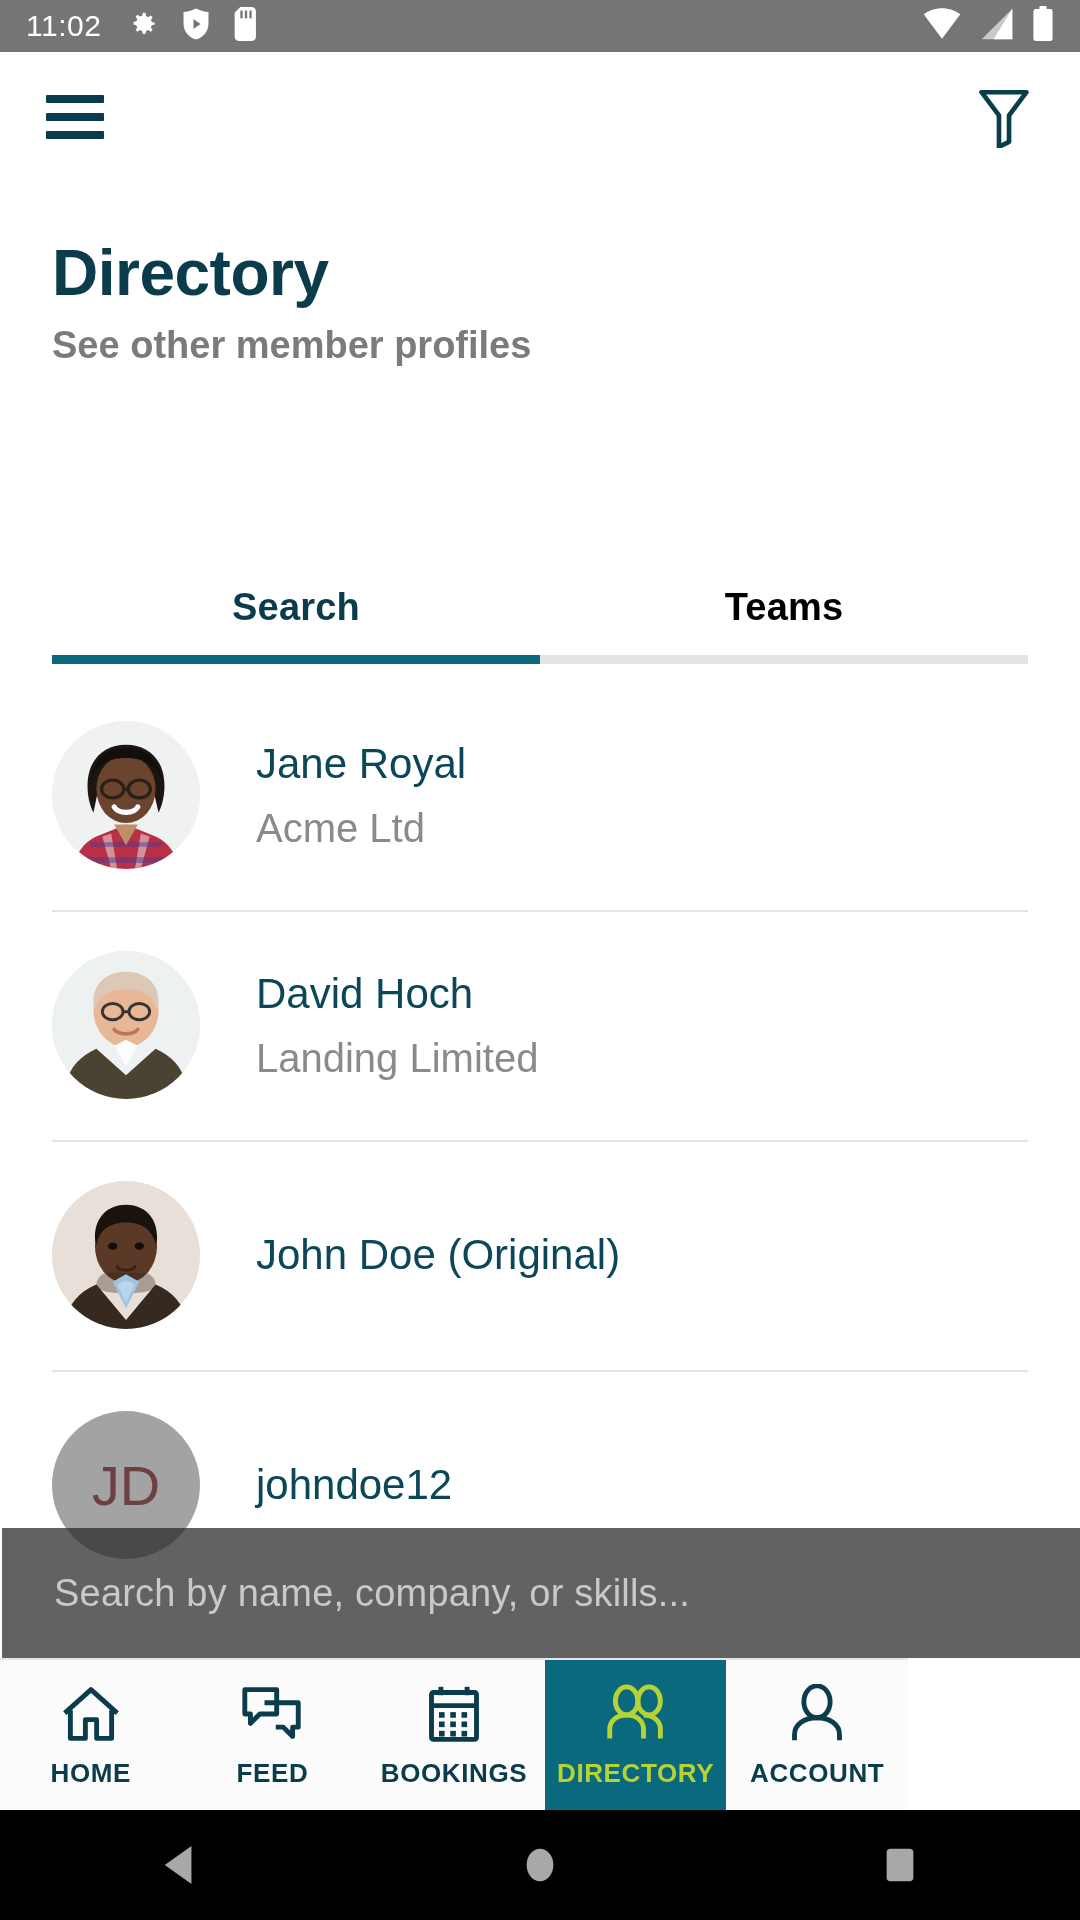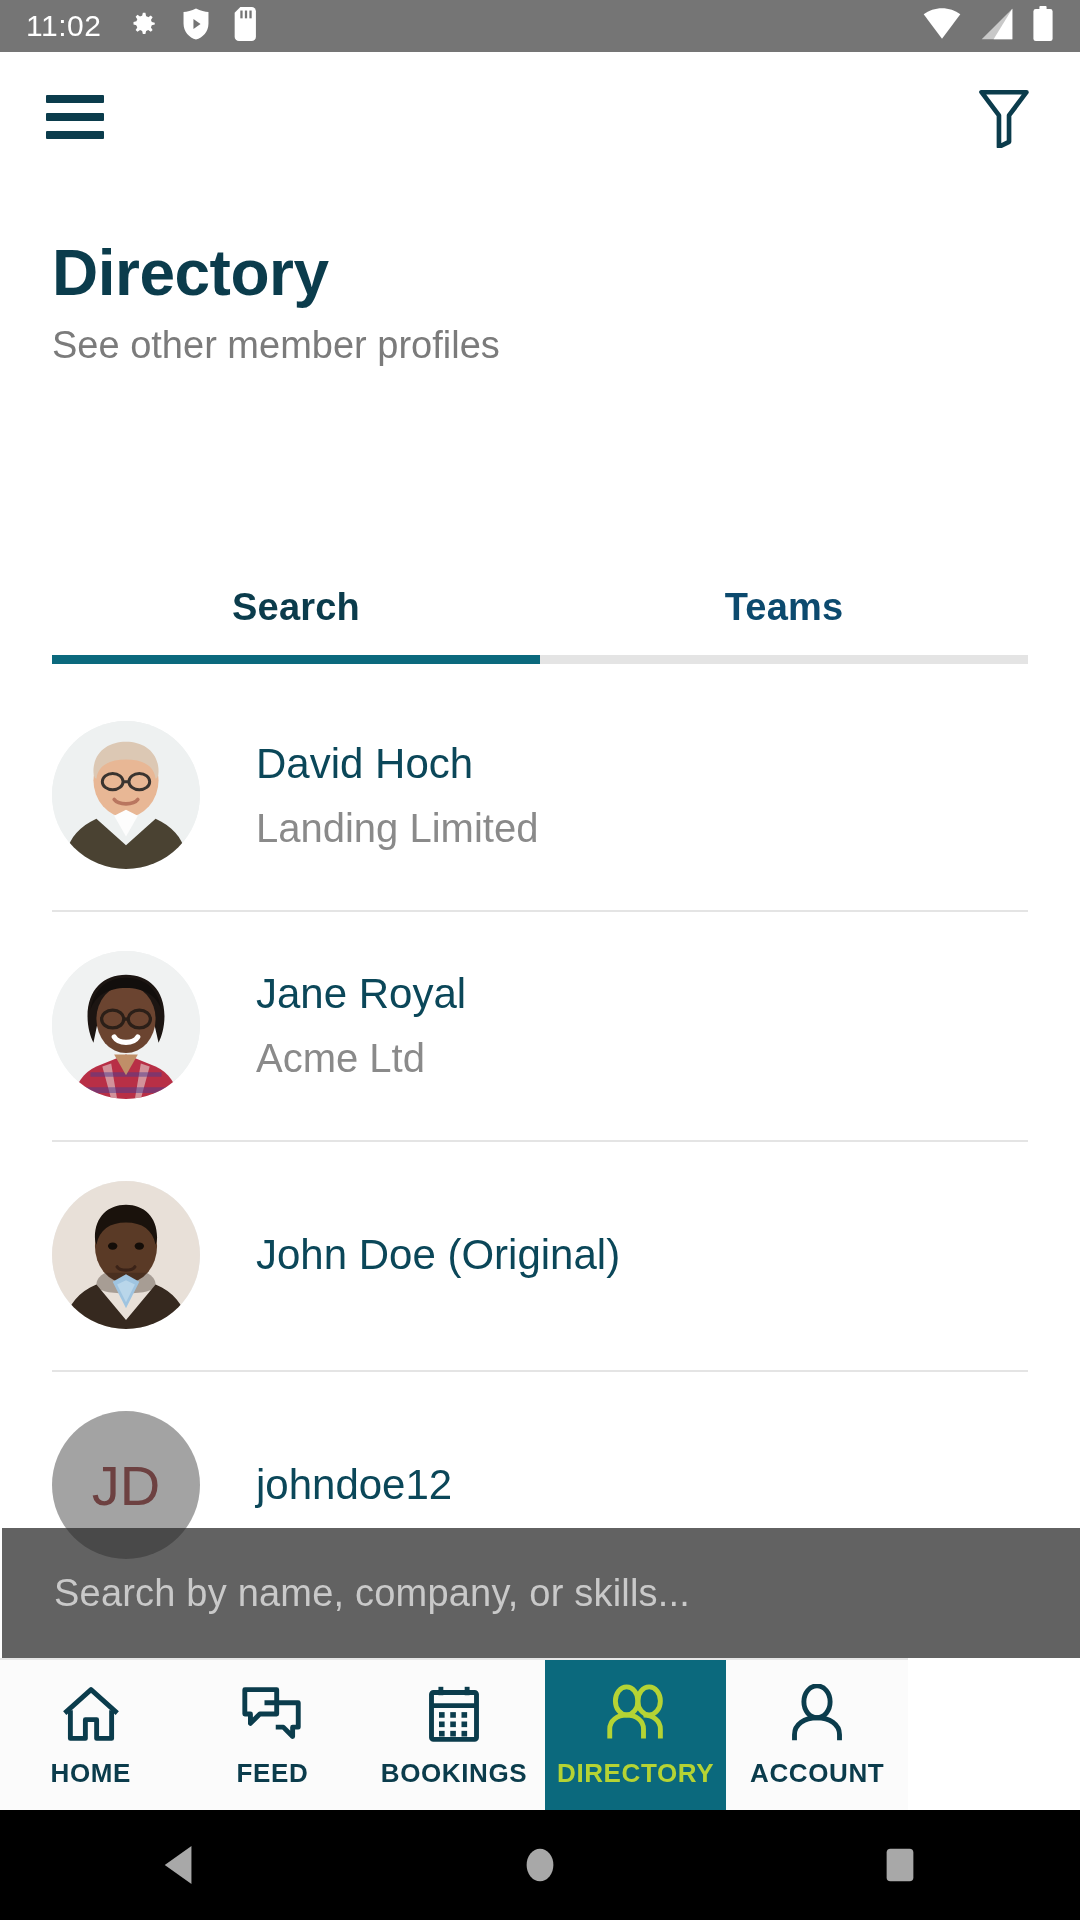--- a/index.html
+++ b/index.html
@@ -33,29 +33,29 @@
   .hamburger span{ display:block; height:8px; width:100%; background:#0b3c4c; border-radius:1px; }
   .filter-btn{ width:60px; height:64px; display:flex; align-items:center; justify-content:center; cursor:pointer; }
 
   
   .page-head{ position:absolute; top:240px; left:52px; width:900px; }
   .page-title{
     font-size:64px; font-weight:700; color:#0b3c4c;
     letter-spacing:-0.5px; line-height:1.05;
   }
   .page-sub{
-    margin-top:16px; font-size:38px; font-weight:400; color:#7b7b7b; line-height:1.2;
+    margin-top:16px; font-size:38px; font-weight:700; color:#7b7b7b; line-height:1.2;
   }
 
   
   .tabs{ position:absolute; top:586px; left:52px; width:976px; }
   .tab-row{ display:flex; }
   .tab{
     flex:1; text-align:center; font-size:38px; padding-bottom:26px; cursor:pointer;
-    font-weight:700; color:#0c4a6e; letter-spacing:.2px;
+    font-weight:700; color:#000000; letter-spacing:.2px;
   }
   .tab.active{ color:#0b3c4c; }
   .tab-track{ display:flex; height:9px; width:100%; background:#e2e2e2; }
   .tab-ind{ width:50%; height:9px; background:#0b697d; }
   .tab-ind-rest{ width:50%; height:9px; background:#e4e4e4; }
 
   
   .list{ position:absolute; top:680px; left:0; width:1080px; }
   .row{
     position:relative; display:flex; align-items:center;
@@ -187,40 +187,20 @@
       <div class="tab active">Search</div>
       <div class="tab">Teams</div>
     </div>
     <div class="tab-track">
       <div class="tab-ind"></div>
       <div class="tab-ind-rest"></div>
     </div>
   </div>
 
   <div class="list">
-
-    <div class="row">
-      <div class="avatar">
-        <svg viewBox="0 0 100 100">
-          <rect width="100" height="100" fill="#eef1f1"></rect>
-          <ellipse cx="50" cy="40" rx="22" ry="25" fill="#e8b795"></ellipse>
-          <path d="M28 34c0-13 10-20 22-20s22 7 22 20c0 3-1 5-2 5-1-9-9-13-20-13s-19 4-20 13c-1 0-2-2-2-5z" fill="#dcc8b4"></path>
-          <ellipse cx="41" cy="41" rx="7" ry="5.5" fill="none" stroke="#3a3430" stroke-width="2"></ellipse>
-          <ellipse cx="59" cy="41" rx="7" ry="5.5" fill="none" stroke="#3a3430" stroke-width="2"></ellipse>
-          <line x1="48" y1="41" x2="52" y2="41" stroke="#3a3430" stroke-width="2"></line>
-          <path d="M42 53c3 4 13 4 16 0" stroke="#b9765f" stroke-width="2.4" fill="none" stroke-linecap="round"></path>
-          <path d="M30 66c-11 5-18 13-20 22V100h80V88c-2-9-9-17-20-22l-10 9-10 9-10-9z" fill="#4a4232"></path>
-          <path d="M42 64l8 14 8-14-8-4z" fill="#fdfdfd"></path>
-        </svg>
-      </div>
-      <div class="row-text">
-        <div class="row-name">David Hoch</div>
-        <div class="row-company">Landing Limited</div>
-      </div>
-    </div>
 
     <div class="row">
       <div class="avatar">
         <svg viewBox="0 0 100 100">
           <rect width="100" height="100" fill="#f0f2f2"></rect>
           <path d="M24 44c0-18 11-28 26-28s26 10 26 28c0 8-2 14-4 18l-5-22-34-2-5 24c-2-4-4-10-4-18z" fill="#1c1512"></path>
           <ellipse cx="50" cy="46" rx="20" ry="23" fill="#6b4430"></ellipse>
           <path d="M26 40c2-14 11-22 24-22s22 8 24 22c-3-10-12-15-24-15s-21 5-24 15z" fill="#120e0c"></path>
           <ellipse cx="41" cy="46" rx="7.5" ry="6" fill="none" stroke="#2b1f18" stroke-width="2.2"></ellipse>
           <ellipse cx="59" cy="46" rx="7.5" ry="6" fill="none" stroke="#2b1f18" stroke-width="2.2"></ellipse>
@@ -228,20 +208,40 @@
           <path d="M42 58c3 5 13 5 16 0" stroke="#fff" stroke-width="3.4" fill="none" stroke-linecap="round"></path>
           <path d="M50 70l-20 8c-9 4-14 12-16 22h72c-2-10-7-18-16-22z" fill="#b82f46"></path>
           <path d="M34 78l6 22h4l-4-24zM60 76l-4 24h4l6-22z" fill="#e8e3e0" opacity=".55"></path>
           <path d="M20 92h60v4H20zM26 82h48v3H26z" fill="#4a3b8f" opacity=".5"></path>
           <path d="M42 70h16l-8 14z" fill="#c08f68"></path>
         </svg>
       </div>
       <div class="row-text">
         <div class="row-name">Jane Royal</div>
         <div class="row-company">Acme Ltd</div>
+      </div>
+    </div>
+
+    <div class="row">
+      <div class="avatar">
+        <svg viewBox="0 0 100 100">
+          <rect width="100" height="100" fill="#eef1f1"></rect>
+          <ellipse cx="50" cy="40" rx="22" ry="25" fill="#e8b795"></ellipse>
+          <path d="M28 34c0-13 10-20 22-20s22 7 22 20c0 3-1 5-2 5-1-9-9-13-20-13s-19 4-20 13c-1 0-2-2-2-5z" fill="#dcc8b4"></path>
+          <ellipse cx="41" cy="41" rx="7" ry="5.5" fill="none" stroke="#3a3430" stroke-width="2"></ellipse>
+          <ellipse cx="59" cy="41" rx="7" ry="5.5" fill="none" stroke="#3a3430" stroke-width="2"></ellipse>
+          <line x1="48" y1="41" x2="52" y2="41" stroke="#3a3430" stroke-width="2"></line>
+          <path d="M42 53c3 4 13 4 16 0" stroke="#b9765f" stroke-width="2.4" fill="none" stroke-linecap="round"></path>
+          <path d="M30 66c-11 5-18 13-20 22V100h80V88c-2-9-9-17-20-22l-10 9-10 9-10-9z" fill="#4a4232"></path>
+          <path d="M42 64l8 14 8-14-8-4z" fill="#fdfdfd"></path>
+        </svg>
+      </div>
+      <div class="row-text">
+        <div class="row-name">David Hoch</div>
+        <div class="row-company">Landing Limited</div>
       </div>
     </div>
 
     <div class="row">
       <div class="avatar">
         <svg viewBox="0 0 100 100">
           <rect width="100" height="100" fill="#e8e0d8"></rect>
           <ellipse cx="50" cy="44" rx="21" ry="25" fill="#5a3a26"></ellipse>
           <path d="M29 38c0-14 9-22 21-22s21 8 21 22c0 2-.5 4-1 5-2-10-9-15-20-15s-18 5-20 15c-.5-1-1-3-1-5z" fill="#1a120c"></path>
           <ellipse cx="41" cy="44" rx="3.2" ry="2.4" fill="#140d08"></ellipse>

